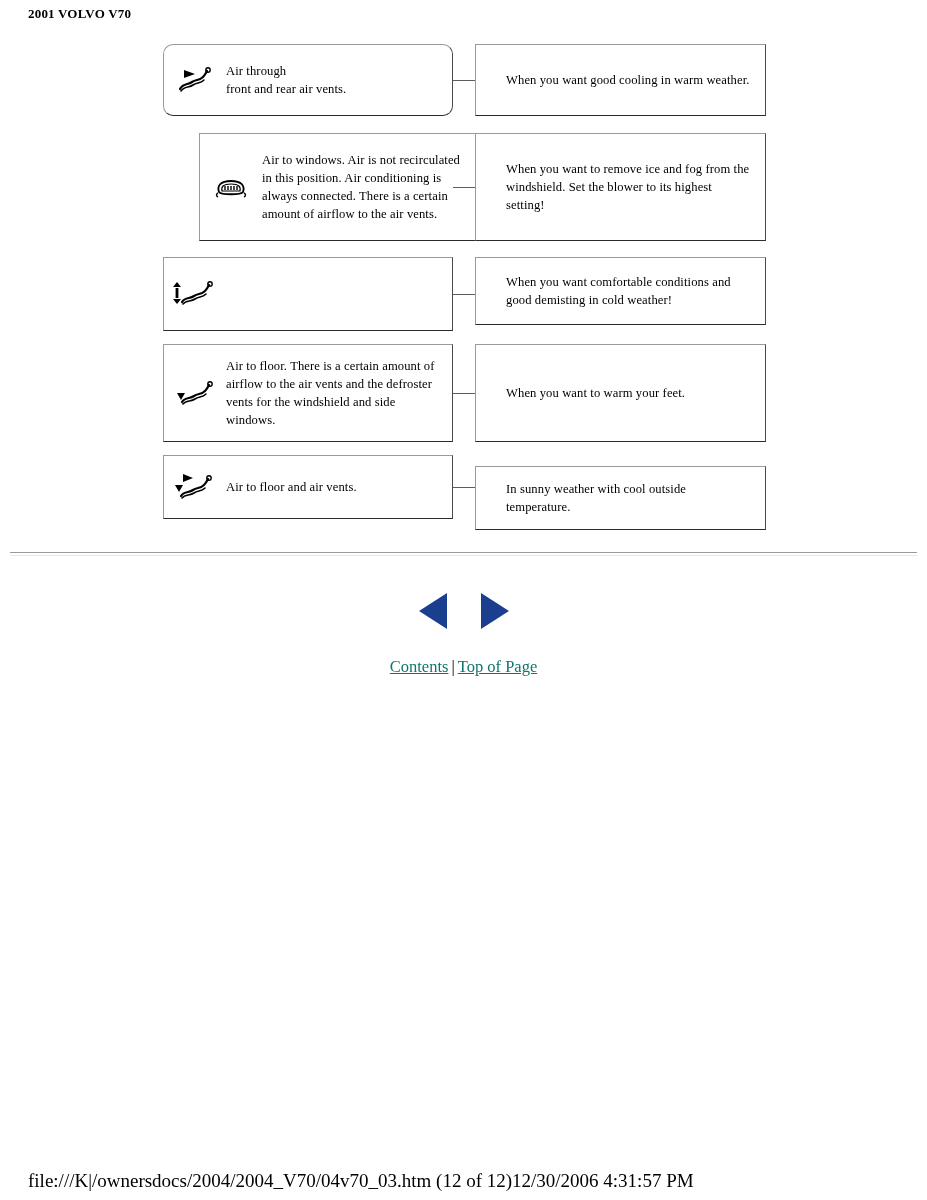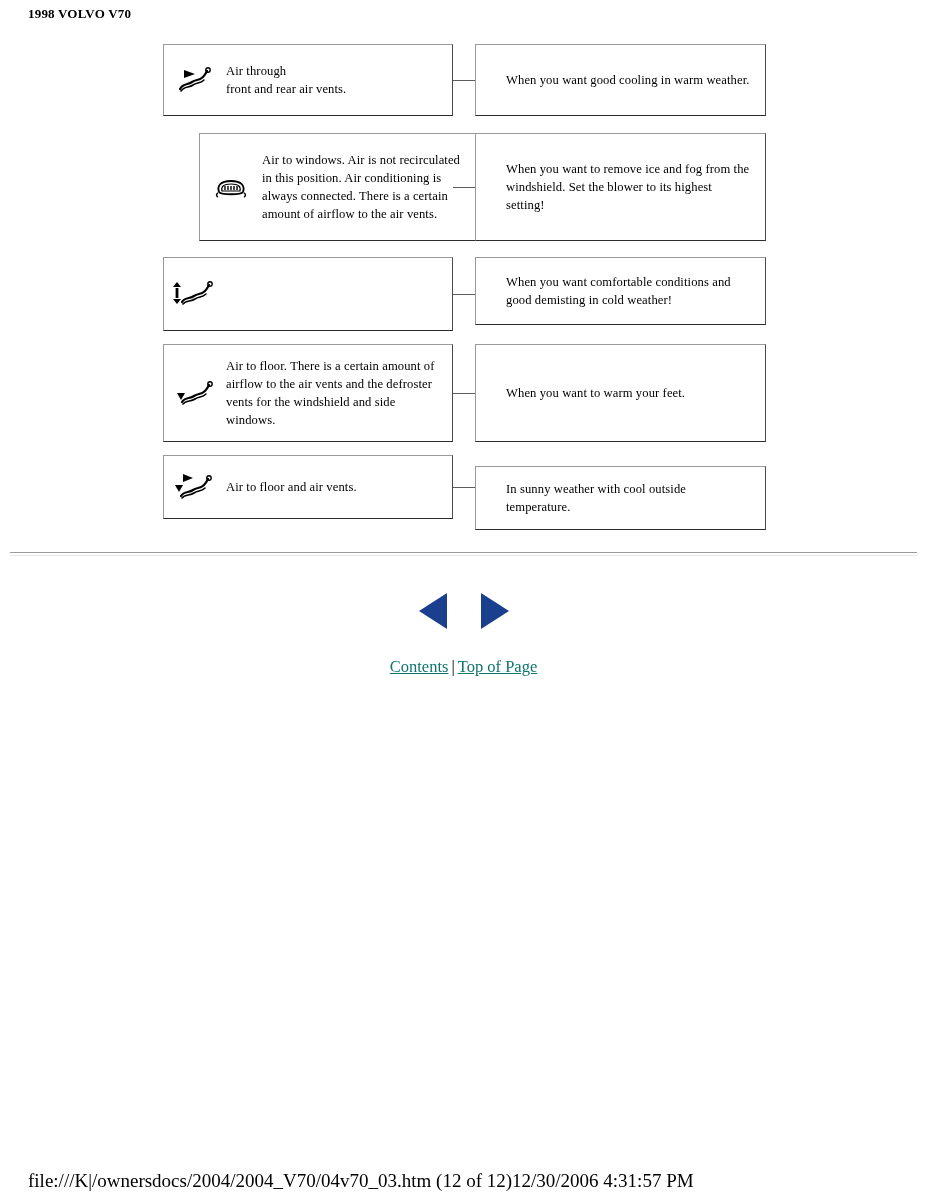--- a/index.html
+++ b/index.html
@@ -140,26 +140,26 @@
     position: absolute;
     left: 28px;
     top: 1170px;
     font-size: 19px;
     white-space: nowrap;
   }
 </style>
 </head>
 <body>
 
-<div class="page-header">1998 VOLVO V70</div>
+<div class="page-header">2001 VOLVO V70</div>
 
 <div class="diagram">
 
   <div class="diag-row">
-    <div class="cell cell-left" style="top:0px; height:72px;">
+    <div class="cell cell-left" style="top:0px; height:72px;border-radius:10px;">
       <span class="icon-wrap">
         <svg width="40" height="30" viewBox="0 0 40 30">
           <path d="M9 5 L20 9 L9 13 Z" fill="#000"></path>
           <path d="M5 24 C8 18, 13 20, 17 17 C21 14, 24 16, 28 12 C30 10, 31 8, 32 6" fill="none" stroke="#000" stroke-width="2.2" stroke-linecap="round"></path>
           <path d="M6 26 C9 21, 14 23, 18 20 C22 17, 25 19, 29 15" fill="none" stroke="#000" stroke-width="1.6" stroke-linecap="round"></path>
           <circle cx="33" cy="5" r="2.2" fill="none" stroke="#000" stroke-width="1.4"></circle>
         </svg>
       </span>
       <span class="cell-text" style="white-space: pre-line;">Air through
 front and rear air vents.</span>

